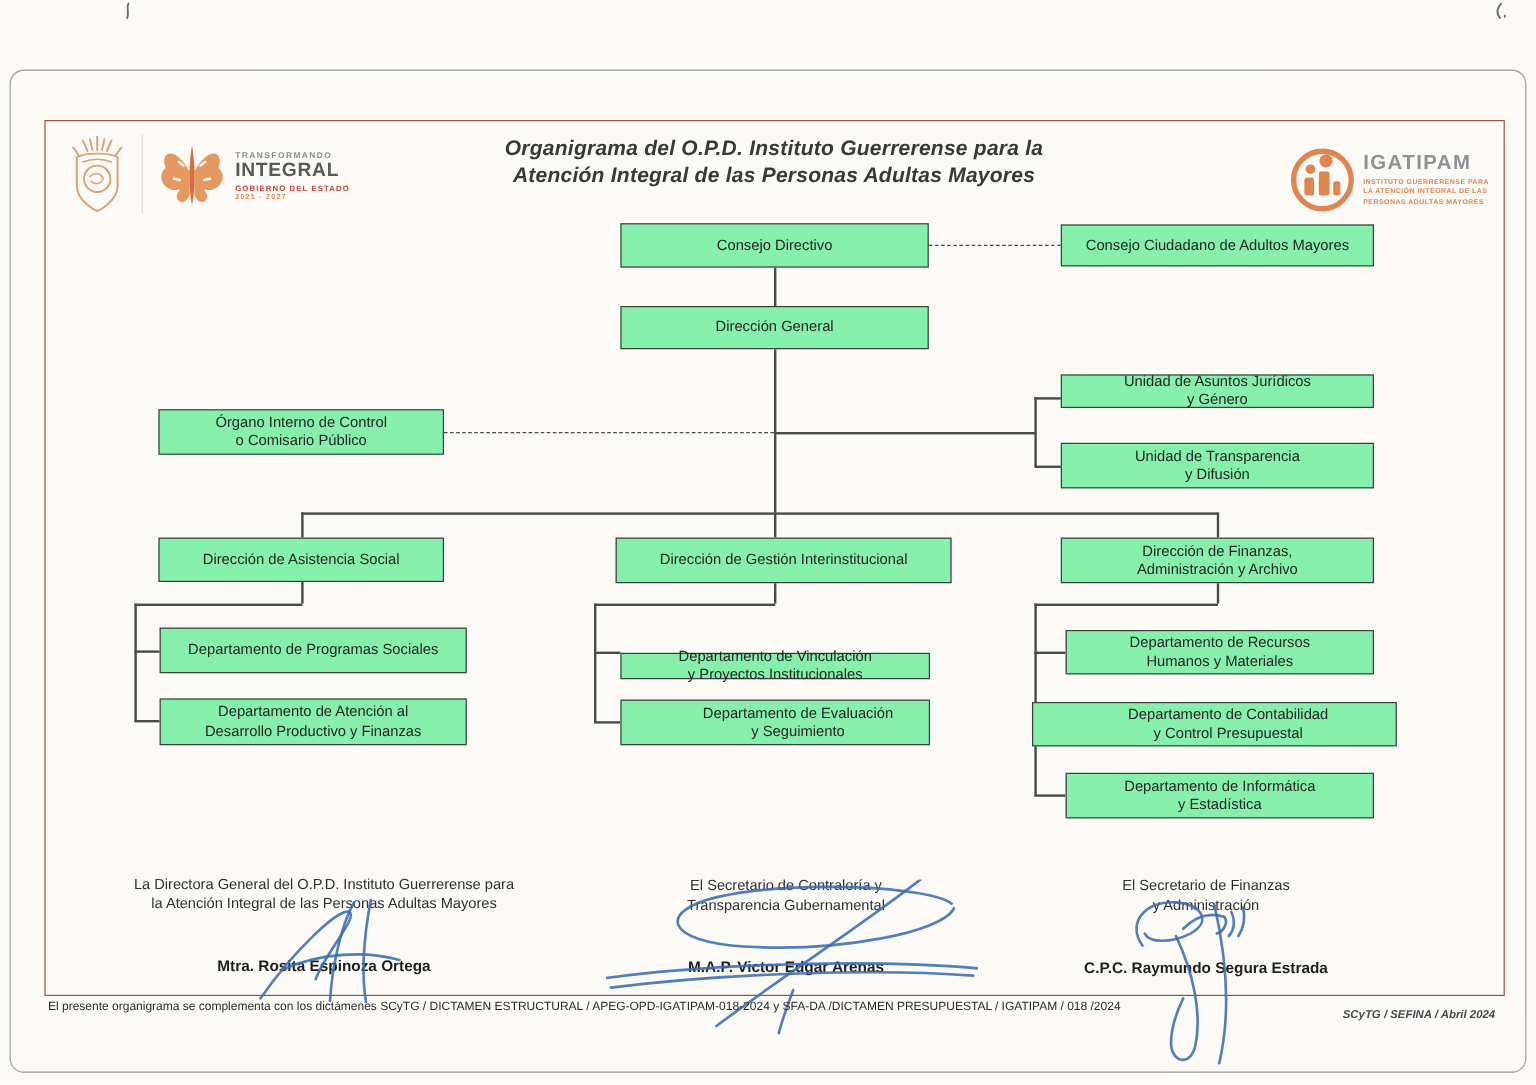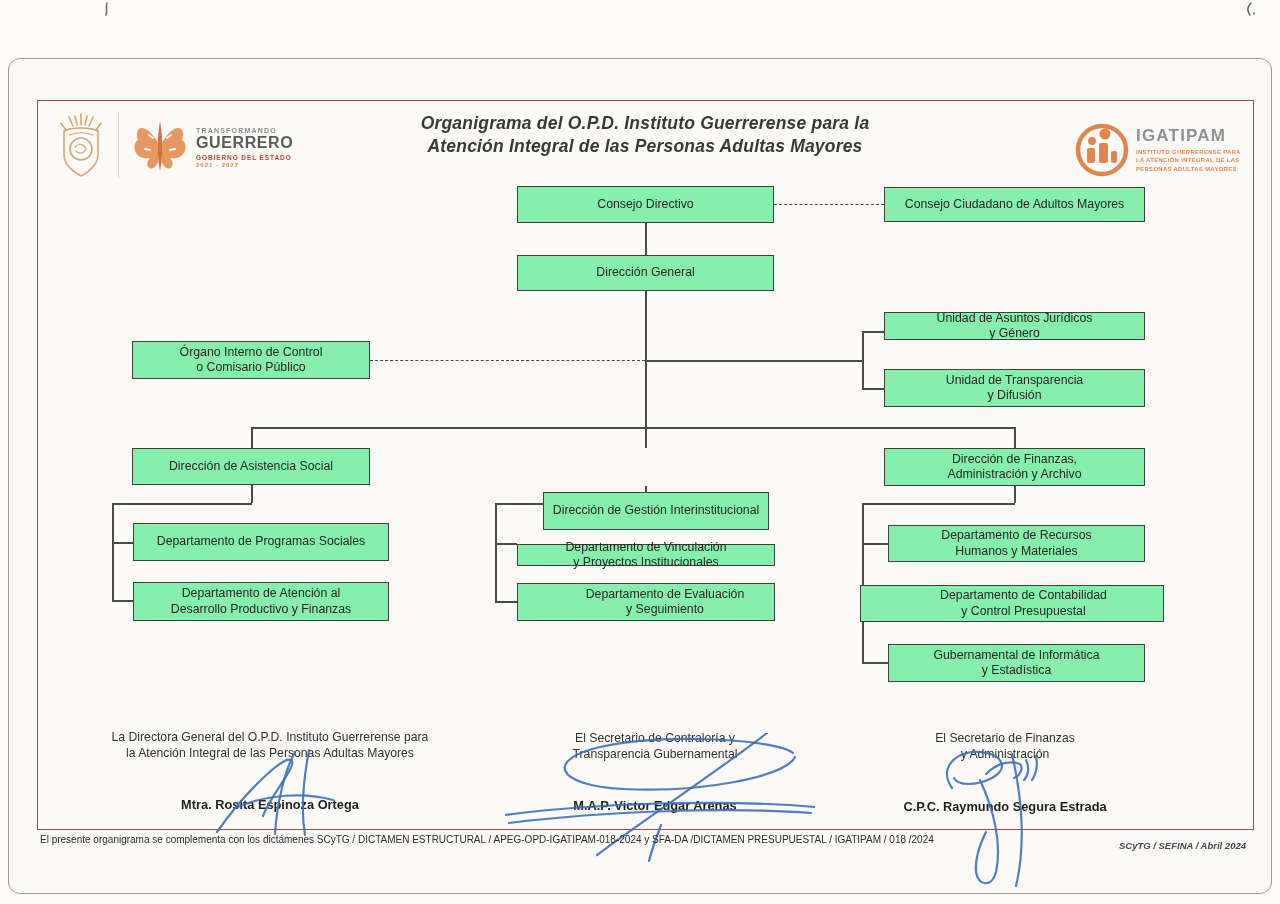--- a/index.html
+++ b/index.html
@@ -72,21 +72,21 @@
 
   <svg class="abs" style="left:129px;top:113px;" width="62" height="66" viewBox="0 0 62 66">
     <path d="M31 8 C 28 26 28 44 31 58 C 34 44 34 26 31 8 Z" fill="#d96f3c"></path>
     <path d="M29 30 C 17 8 4 13 9 27 C 1 33 7 48 21 45 C 13 54 25 61 29 49 Z" fill="#e48f54" opacity=".92"></path>
     <path d="M33 30 C 45 8 58 13 53 27 C 61 33 55 48 41 45 C 49 54 37 61 33 49 Z" fill="#e48f54" opacity=".92"></path>
     <path d="M20 22 l4 3 M42 22 l-4 3 M16 36 l5 1 M46 36 l-5 1" stroke="#fcfbf9" stroke-width="2" stroke-linecap="round"></path>
   </svg>
 
   <div class="abs" style="left:196px;top:127px;">
     <div class="logo-text-small">TRANSFORMANDO</div>
-    <div class="logo-text-big">GUERRERO</div>
+    <div class="logo-text-big">INTEGRAL</div>
     <div class="logo-text-red" style="margin-top:2px;">GOBIERNO DEL ESTADO</div>
     <div class="logo-text-years" style="margin-top:1px;">2021 - 2027</div>
   </div>
 
   <div id="org-title">Organigrama del O.P.D. Instituto Guerrerense para la
 Atención Integral de las Personas Adultas Mayores</div>
 
   <svg class="abs" style="left:1073px;top:121px;" width="58" height="58" viewBox="0 0 58 58">
     <circle cx="29" cy="29" r="24" fill="none" stroke="#e0854f" stroke-width="4.5"></circle>
     <circle cx="19" cy="20" r="4" fill="#e0854f"></circle>
@@ -137,35 +137,35 @@
   <div class="node" style="left:517px;top:186px;width:257px;height:37px;">Consejo Directivo</div>
   <div class="node" style="left:884px;top:187px;width:261px;height:35px;">Consejo Ciudadano de Adultos Mayores</div>
   <div class="node" style="left:517px;top:255px;width:257px;height:36px;">Dirección General</div>
   <div class="node" style="left:132px;top:341px;width:238px;height:38px;">Órgano Interno de Control
 o Comisario Público</div>
   <div class="node" style="left:884px;top:312px;width:261px;height:28px;">Unidad de Asuntos Jurídicos
 y Género</div>
   <div class="node" style="left:884px;top:369px;width:261px;height:38px;">Unidad de Transparencia
 y Difusión</div>
   <div class="node" style="left:132px;top:448px;width:238px;height:37px;">Dirección de Asistencia Social</div>
-  <div class="node" style="left:543px;top:448px;width:226px;height:38px;margin-top:44px;">Dirección de Gestión Interinstitucional</div>
+  <div class="node" style="left:513px;top:448px;width:280px;height:38px;">Dirección de Gestión Interinstitucional</div>
   <div class="node" style="left:884px;top:448px;width:261px;height:38px;">Dirección de Finanzas,
 Administración y Archivo</div>
   <div class="node" style="left:133px;top:523px;width:256px;height:38px;">Departamento de Programas Sociales</div>
   <div class="node" style="left:133px;top:582px;width:256px;height:39px;">Departamento de Atención al
 Desarrollo Productivo y Finanzas</div>
   <div class="node" style="left:517px;top:524px;width:258px;height:22px;margin-top:20px;">Departamento de Vinculación
 y Proyectos Institucionales</div>
   <div class="node" style="left:517px;top:583px;width:258px;height:38px;padding-left:38px;">Departamento de Evaluación
 y Seguimiento</div>
   <div class="node" style="left:888px;top:525px;width:257px;height:37px;">Departamento de Recursos
 Humanos y Materiales</div>
   <div class="node" style="left:860px;top:585px;width:304px;height:37px;padding-left:23px;">Departamento de Contabilidad
 y Control Presupuestal</div>
-  <div class="node" style="left:888px;top:644px;width:257px;height:38px;">Gubernamental de Informática
+  <div class="node" style="left:888px;top:644px;width:257px;height:38px;">Departamento de Informática
 y Estadística</div>
 
   <div class="sig-title" style="left:90px;top:730px;width:360px;">La Directora General del O.P.D. Instituto Guerrerense para
 la Atención Integral de las Personas Adultas Mayores</div>
   <div class="sig-name" style="left:90px;top:797px;width:360px;">Mtra. Rosita Espinoza Ortega</div>
 
   <div class="sig-title" style="left:495px;top:731px;width:320px;">El Secretario de Contraloría y
 Transparencia Gubernamental</div>
   <div class="sig-name" style="left:495px;top:798px;width:320px;">M.A.P. Victor Edgar Arenas</div>
 

